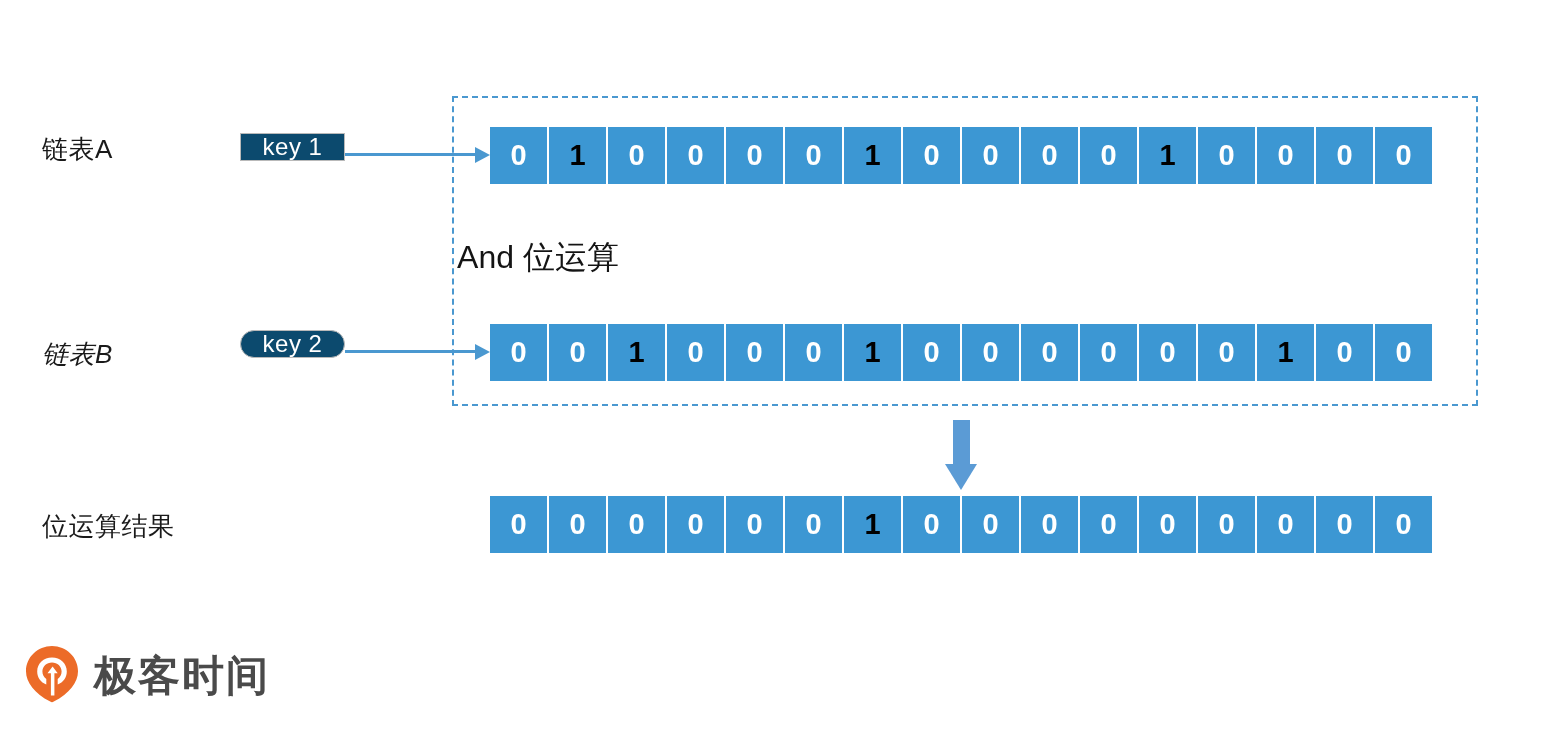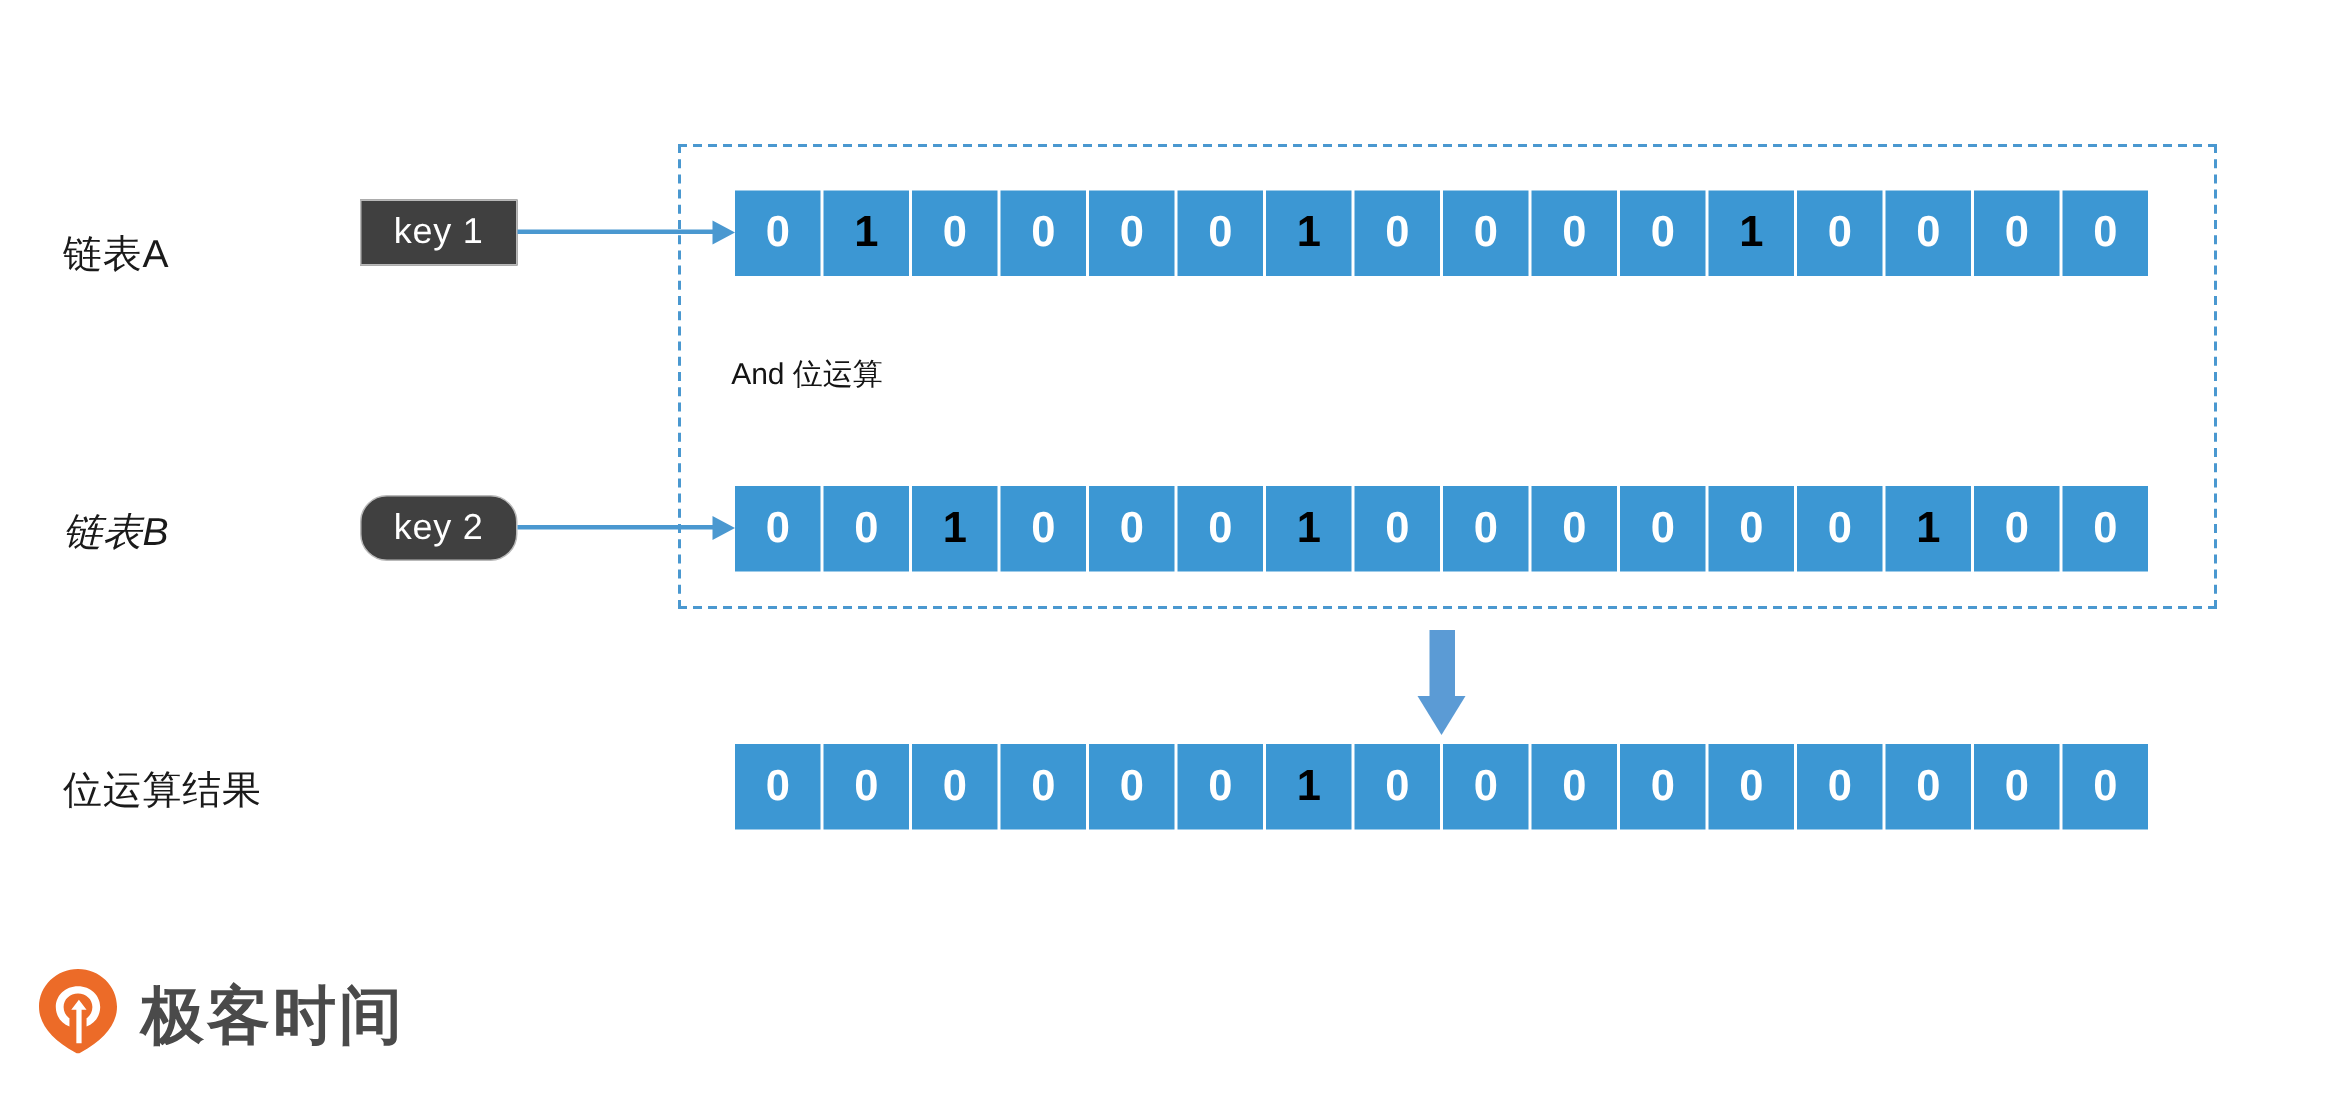--- a/index.html
+++ b/index.html
@@ -16,30 +16,30 @@
   }
 
   
   .row-label {
     position: absolute;
     font-size: 26px;
     color: #1a1a1a;
     letter-spacing: 0.5px;
     white-space: nowrap;
   }
-  #label-a { left: 42px; top: 152px; }
+  #label-a { left: 42px; top: 132px; }
   #label-b { left: 42px; top: 337px; font-style: italic; }
   #label-result { left: 42px; top: 509px; }
 
   
   .key-box {
     position: absolute;
     width: 105px;
-    height: 44px;
-    background: #404040;
+    height: 28px;
+    background: #0c4a6e;
     border: 1px solid #b9b9b9;
     box-sizing: border-box;
     color: #ffffff;
     font-size: 24px;
     display: flex;
     align-items: center;
     justify-content: center;
     letter-spacing: 0.5px;
   }
   #key-1 { left: 240px; top: 133px; }
@@ -109,21 +109,21 @@
   .bit-cell.zero { color: #ffffff; }
   .bit-cell.one  { color: #000000; }
 
   
   #op-caption {
     position: absolute;
     left: 0;
     top: 236px;
     width: 1272px;
     text-align: center;
-    font-size: 20px;
+    font-size: 32px;
     color: #141414;
   }
   #op-caption .op-inner {
     position: relative;
     left: -98px;
   }
 
   
   #down-arrow {
     position: absolute;

